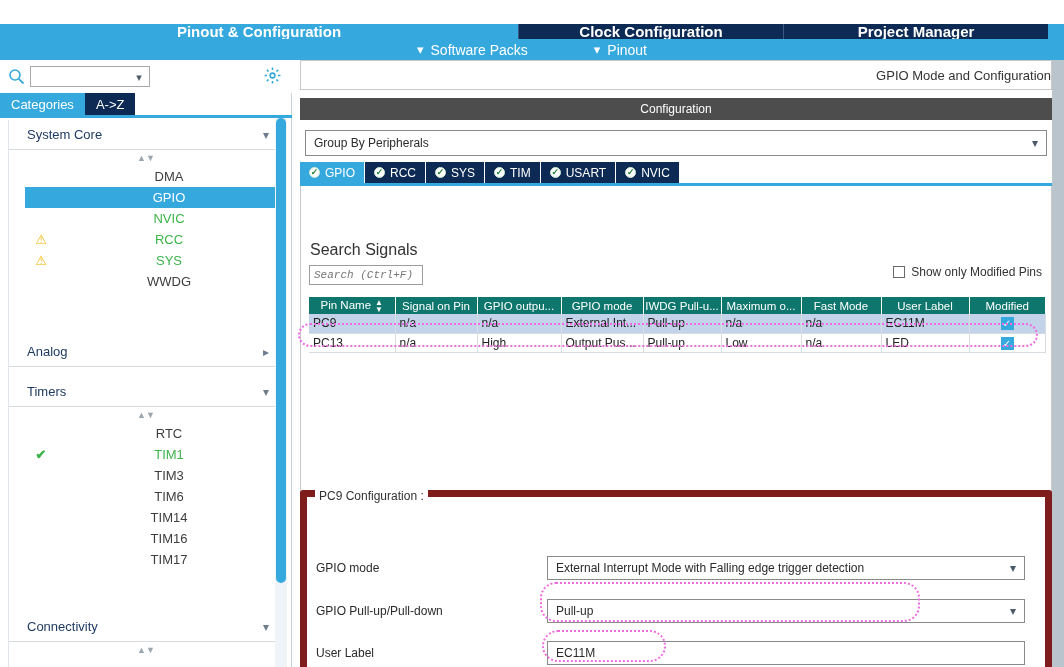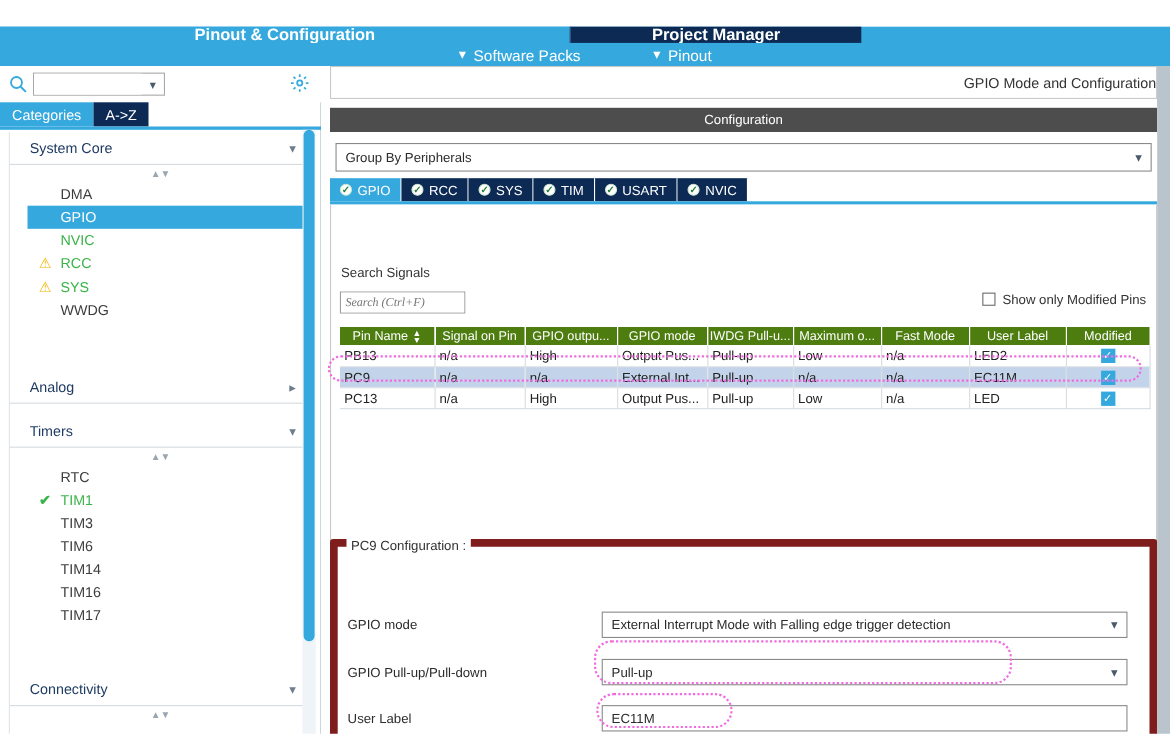--- a/index.html
+++ b/index.html
@@ -98,20 +98,21 @@
   .grp-header .g-chev { color: #6d7d8c; font-size: 12px; }
   .spin {
     height: 16px; display:flex; align-items:center; justify-content:center;
     color: #9aa6b0; font-size: 9px; letter-spacing: 0; line-height: 7px;
   }
   .spin span { display:block; }
   .leaf {
     height: 21px; display: flex; align-items: center;
     padding-left: 46px; font-size: 13px; color: #3d3d3d;
     position: relative;
+    justify-content: center;
   }
   .leaf.sel { background: #35a8dd; color: #ffffff; margin-left: 16px; padding-left: 30px; }
   .leaf.green { color: #3cb44a; }
   .leaf .lmark {
     position: absolute; left: 24px; top: 3px; width: 16px; height: 15px;
     display: flex; align-items: center; justify-content: center; font-size: 13px;
   }
   .warn-tri { color: #f2b705; font-size: 14px; line-height: 1; }
   .check-mark { color: #3cb44a; font-size: 14px; font-weight: bold; }
 
@@ -181,46 +182,46 @@
     display: flex; align-items: center; justify-content: center;
     font-size: 9px; line-height: 1; font-weight: bold;
     border: 1px solid #cfe8d2;
   }
 
   .sigpanel {
     position: absolute; left: 8px; top: 126px; width: 752px; height: 329px;
     background: #ffffff; border: 1px solid #c9c9c9; border-top: none;
   }
   .search-signals-label {
-    position: absolute; left: 9px; top: 55px; font-size: 12px; color: #333;
+    position: absolute; left: 9px; top: 55px; font-size: 16px; color: #333;
   }
   .signal-search {
     position: absolute; left: 8px; top: 79px; width: 114px; height: 20px;
     border: 1px solid #9d9d9d; background: #fff;
   }
   .signal-search input {
     width: 100%; height: 100%; border: none; outline: none;
     font-size: 11px; font-style: italic; color: #8a8a8a;
-    padding-left: 4px; font-family: Liberation Serif, serif;
+    padding-left: 4px; font-family: Liberation Mono, monospace;
   }
   .showmod {
     position: absolute; right: 9px; top: 79px;
     display: flex; align-items: center; gap: 6px; font-size: 12px; color: #333;
   }
   .cb-empty {
     width: 12px; height: 12px; border: 1px solid #6b6b6b; background: #fff;
   }
 
   
   .ptable {
     position: absolute; left: 8px; top: 111px; width: 736px;
     border-collapse: collapse; table-layout: fixed;
   }
   .ptable th {
-    background: #4d7c0f; color: #ffffff; font-weight: normal;
+    background: #0f766e; color: #ffffff; font-weight: normal;
     font-size: 11.5px; height: 17px; text-align: center;
     border-right: 1px solid #ffffff; overflow: hidden; white-space: nowrap;
   }
   .ptable th:last-child { border-right: none; }
   .ptable td {
     height: 19px; font-size: 12px; color: #222;
     border-bottom: 1px solid #d8dde1; border-right: 1px solid #d8dde1;
     padding-left: 4px; white-space: nowrap; overflow: hidden;
     background: #ffffff;
   }
@@ -271,20 +272,23 @@
 </style>
 </head>
 <body>
 
 <div id="app">
 
   <div class="topbanner">
     <div class="navtabs">
       <div class="navtab active">
         <span>Pinout &amp; Configuration</span>
+      </div>
+      <div class="navtab inactive">
+        <span>Clock Configuration</span>
       </div>
       <div class="navtab inactive">
         <span>Project Manager</span>
       </div>
     </div>
     <div class="subnav">
       <div class="subnav-item">
         <span class="chev">▾</span>
         <span>Software Packs</span>
       </div>
@@ -495,31 +499,20 @@
             <th>GPIO outpu...</th>
             <th>GPIO mode</th>
             <th>IWDG Pull-u...</th>
             <th>Maximum o...</th>
             <th>Fast Mode</th>
             <th>User Label</th>
             <th>Modified</th>
           </tr>
         </thead>
         <tbody>
-          <tr>
-            <td>PB13</td>
-            <td>n/a</td>
-            <td>High</td>
-            <td>Output Pus...</td>
-            <td>Pull-up</td>
-            <td>Low</td>
-            <td>n/a</td>
-            <td>LED2</td>
-            <td class="center"><span class="cb-checked">✓</span></td>
-          </tr>
           <tr class="hl">
             <td>PC9</td>
             <td>n/a</td>
             <td>n/a</td>
             <td>External Int...</td>
             <td>Pull-up</td>
             <td>n/a</td>
             <td>n/a</td>
             <td>EC11M</td>
             <td class="center"><span class="cb-checked">✓</span></td>

